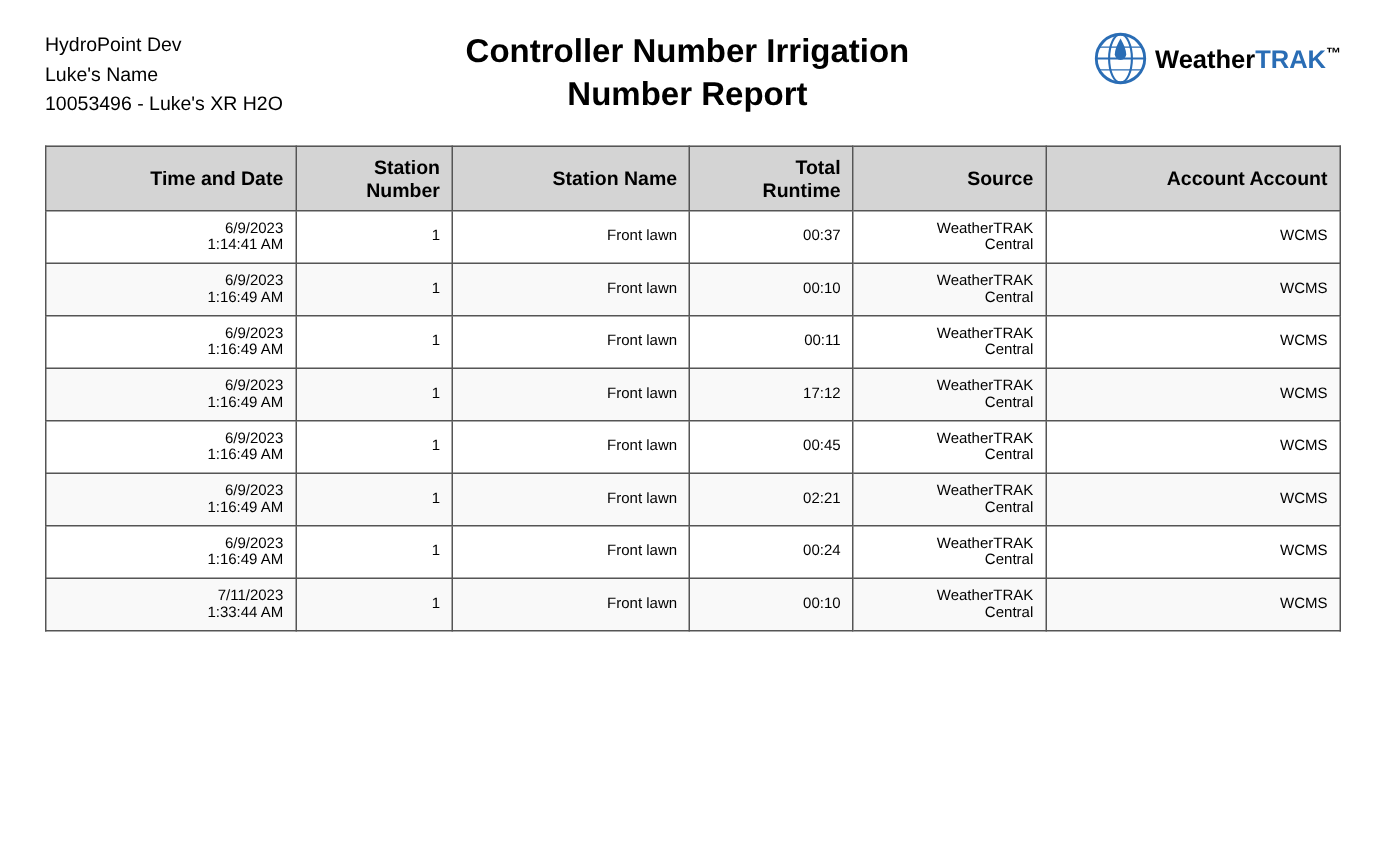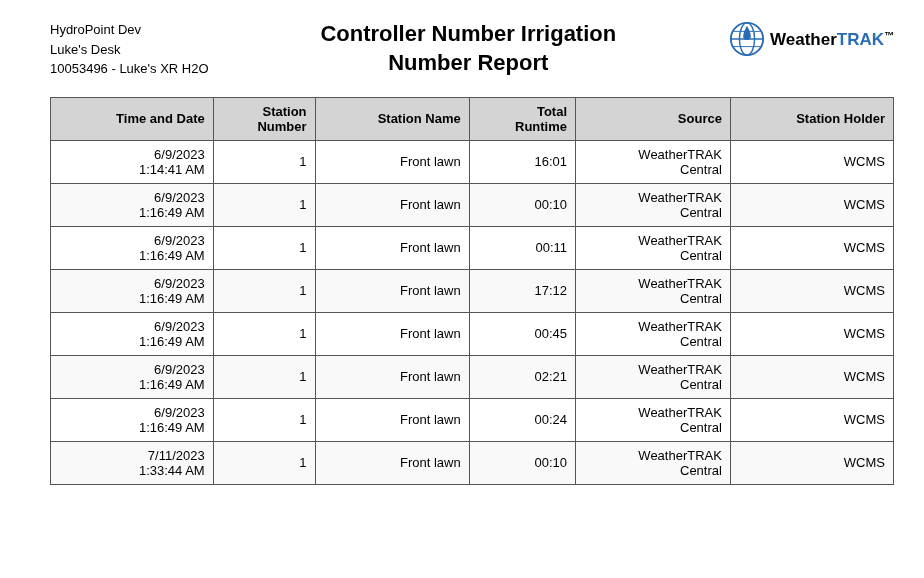--- a/index.html
+++ b/index.html
@@ -6,21 +6,20 @@
     body {
       background: #fff;
       font-family: Arial, sans-serif;
       font-size: 13px;
       color: #000;
       width: 924px;
       min-height: 578px;
     }
     .page {
       padding: 20px 30px;
-      margin-left: 20px;
     }
     .header {
       display: flex;
       align-items: flex-start;
       justify-content: space-between;
       margin-bottom: 18px;
     }
     .header-left {
       font-size: 13px;
       line-height: 1.5;
@@ -51,21 +50,21 @@
       padding: 6px 8px;
       text-align: right;
       vertical-align: middle;
     }
     .report-table th {
       background: #d4d4d4;
       font-weight: bold;
       font-size: 13px;
     }
     .report-table td {
-      font-size: 13px;
+      font-size: 10px;
     }
     .report-table tbody tr:nth-child(even) {
       background: #f9f9f9;
     }
     .report-table tbody tr:nth-child(odd) {
       background: #fff;
     }
     .weather-logo {
       display: flex;
       align-items: center;
@@ -94,21 +93,21 @@
       vertical-align: super;
     }
   </style>
 </head>
 <body>
 
 <div class="page">
   <div class="header">
     <div class="header-left">
       <div>HydroPoint Dev</div>
-      <div>Luke's Desk</div>
+      <div>Luke's Name</div>
       <div>10053496 - Luke's XR H2O</div>
     </div>
     <div class="header-center">
       <h1>
         <span>Controller Number Irrigation</span><br>
         <span>Number Report</span>
       </h1>
     </div>
     <div class="header-right weather-logo">
       <div class="globe-icon">
@@ -129,29 +128,29 @@
   </div>
 
   <table class="report-table">
     <thead>
       <tr>
         <th>Time and Date</th>
         <th>Station<br>Number</th>
         <th>Station Name</th>
         <th>Total<br>Runtime</th>
         <th>Source</th>
-        <th>Station Holder</th>
+        <th>Account Account</th>
       </tr>
     </thead>
     <tbody id="table-body">
     <tr>
           <td>6/9/2023<br>1:14:41 AM</td>
           <td>1</td>
           <td>Front lawn</td>
-          <td>16:01</td>
+          <td>00:37</td>
           <td>WeatherTRAK<br>Central</td>
           <td>WCMS</td>
         </tr>
         <tr>
           <td>6/9/2023<br>1:16:49 AM</td>
           <td>1</td>
           <td>Front lawn</td>
           <td>00:10</td>
           <td>WeatherTRAK<br>Central</td>
           <td>WCMS</td>

